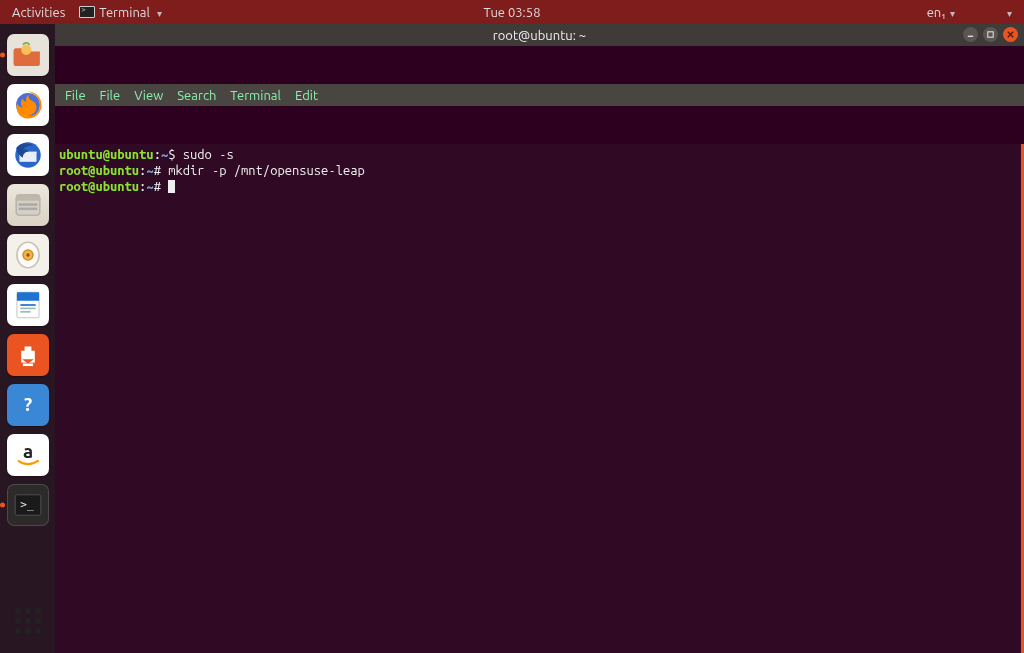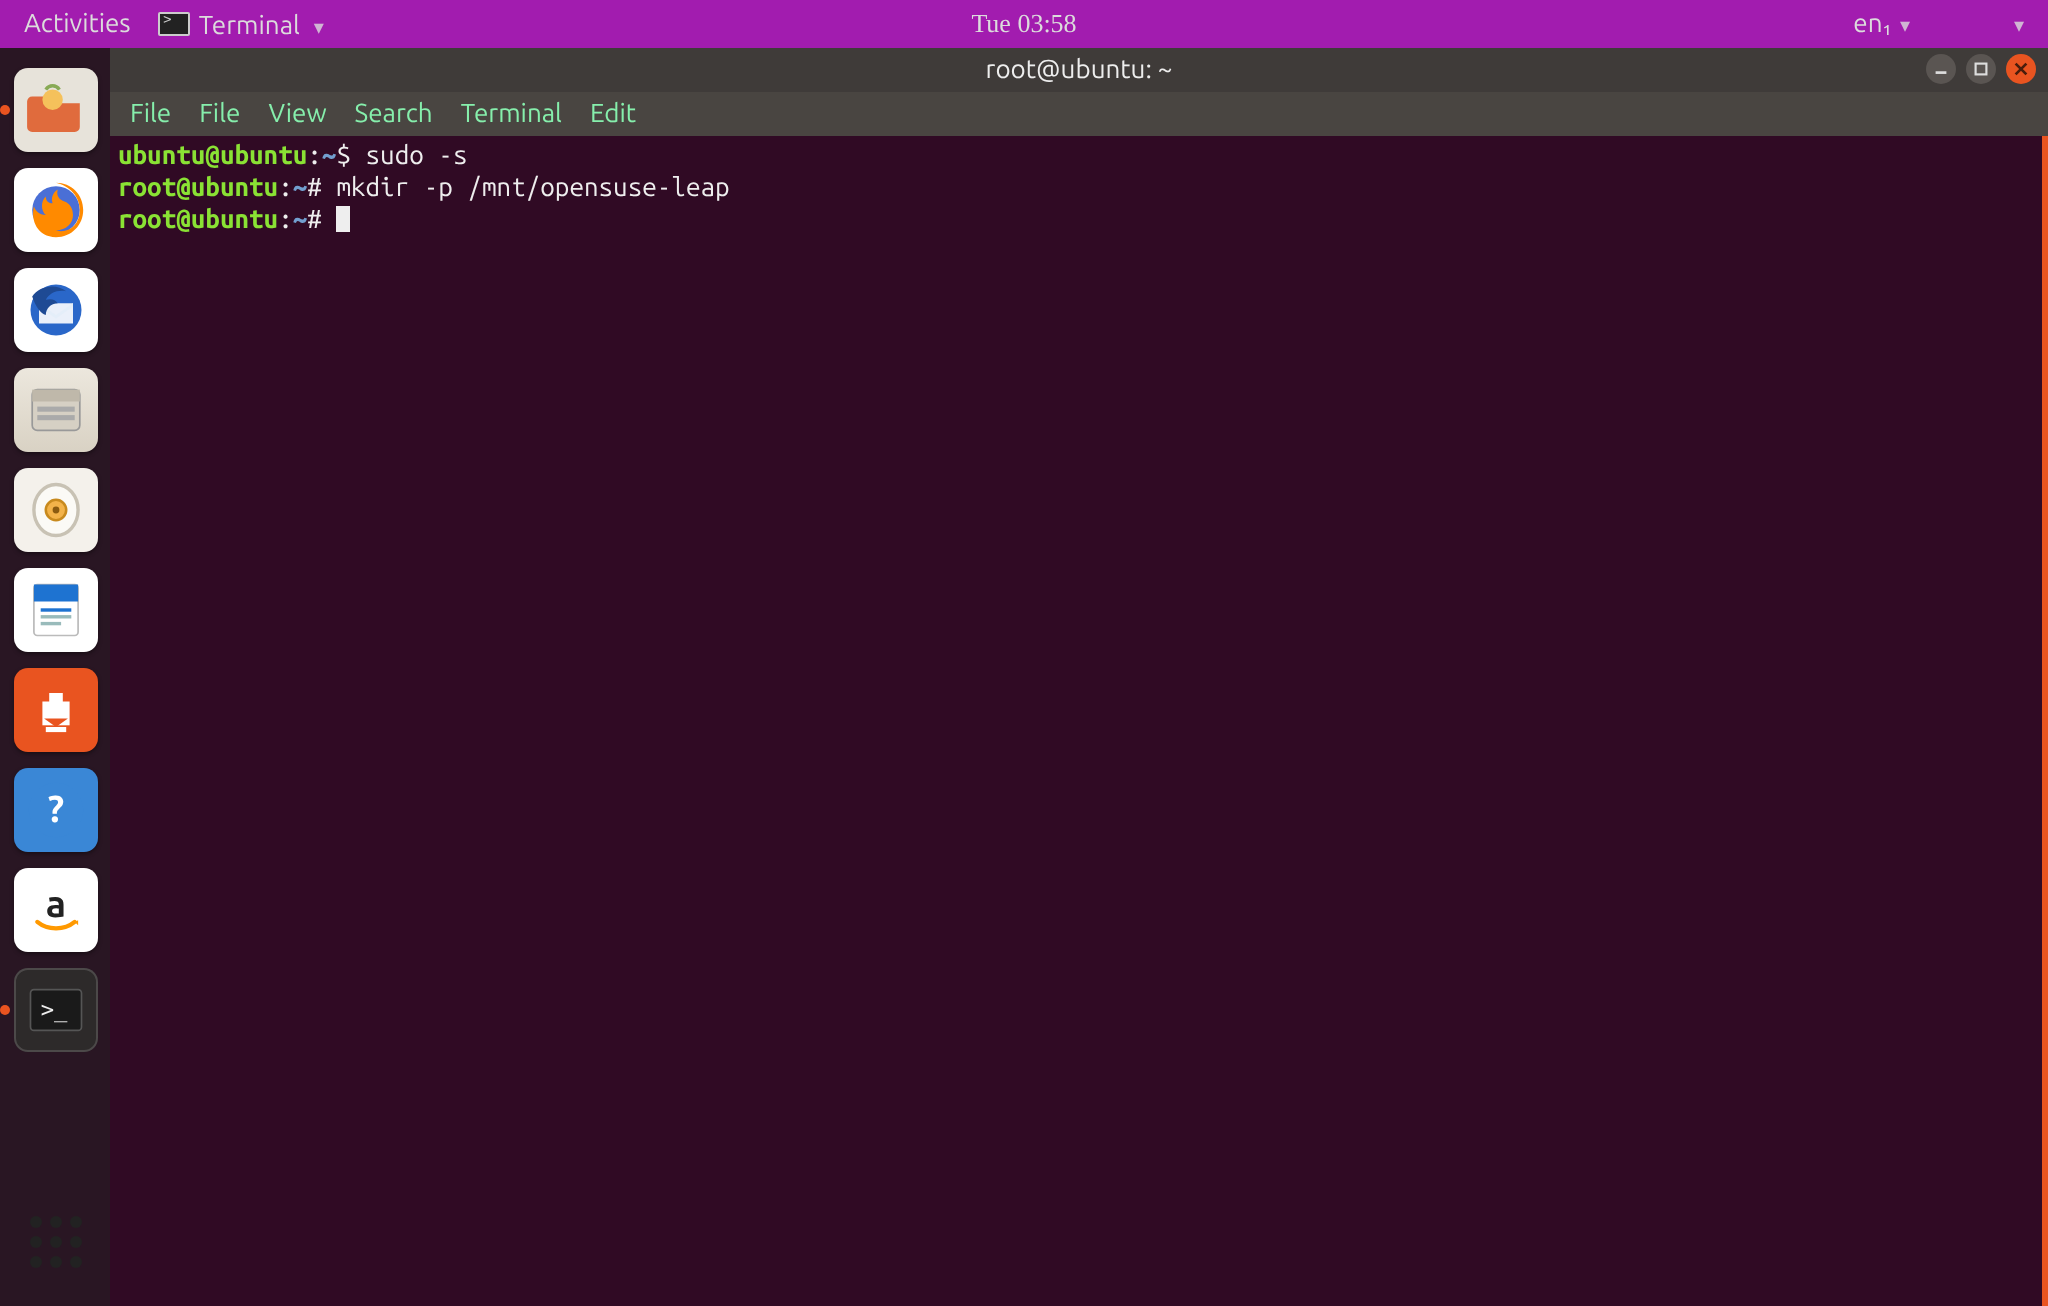--- a/index.html
+++ b/index.html
@@ -6,28 +6,28 @@
     margin: 0; padding: 0; width: 1024px; height: 653px;
     font-family: Ubuntu, "Segoe UI", Arial, sans-serif;
     background: #2c001e; 
     overflow: hidden;
     color: #e0e0e0;
     user-select: none;
   }
   
   .top-panel {
     position: absolute; top: 0; left: 0; right: 0; height: 24px;
-    background: #a21caf;
+    background: #7f1d1d;
     display: flex; align-items: center;
     font-size: 13px;
     color: #dcdcdc;
     z-index: 10;
   }
   .top-panel .left { display:flex; align-items:center; gap:14px; padding-left:12px;}
-  .top-panel .center { position:absolute; left:50%; transform:translateX(-50%);font-family:Liberation Serif, serif;}
+  .top-panel .center { position:absolute; left:50%; transform:translateX(-50%);}
   .top-panel .right { display:flex; align-items:flex-end; gap:12px; margin-left:auto; padding-right:12px;}
   .top-panel .item { cursor: default; }
   .tri-down::after { content:"▾"; font-size:10px; margin-left:4px; opacity:.8;}
   .term-indicator { display:inline-block; width:14px;height:10px;border:1px solid #ccc;border-radius:1px;margin-right:4px;position:relative;top:1px;background:#222;}
   .term-indicator::before{content:">";font-size:8px;color:#ccc;position:absolute;left:1px;top:-2px;}
   
   .dock {
     position:absolute; top:24px; bottom:0; left:0; width:55px;
     background: rgba(40,40,40,.55);
     display:flex; flex-direction:column; align-items:center;
@@ -48,21 +48,21 @@
   .dock .app svg{width:34px;height:34px;}
   .dock-spacer{flex:1;}
   .apps-grid{ width:32px;height:32px; margin:10px auto 16px;
     display:grid; grid-template-columns:repeat(3,6px); grid-template-rows:repeat(3,6px); gap:4px;
     justify-content:center;align-content:center;
   }
   .apps-grid span{background:#222;border-radius:50%;width:6px;height:6px;}
   
   .window {
     position:absolute; top:24px; left:55px; right:0; bottom:0;
-    display:flex; flex-direction:column;
+    display:flex; flex-direction:column;gap:38px;
   }
   .titlebar{
     height:22px; background:#3f3b39;
     display:flex; align-items:center; justify-content:center;
     position:relative;
     font-size:13px; color:#eee;
   }
   .win-controls{ position:absolute; right:6px; top:3px; display:flex; gap:5px;}
   .wc{ width:15px;height:15px;border-radius:50%;background:#5a5552;display:flex;align-items:center;justify-content:center;}
   .wc.close{ background:#E95420;}

